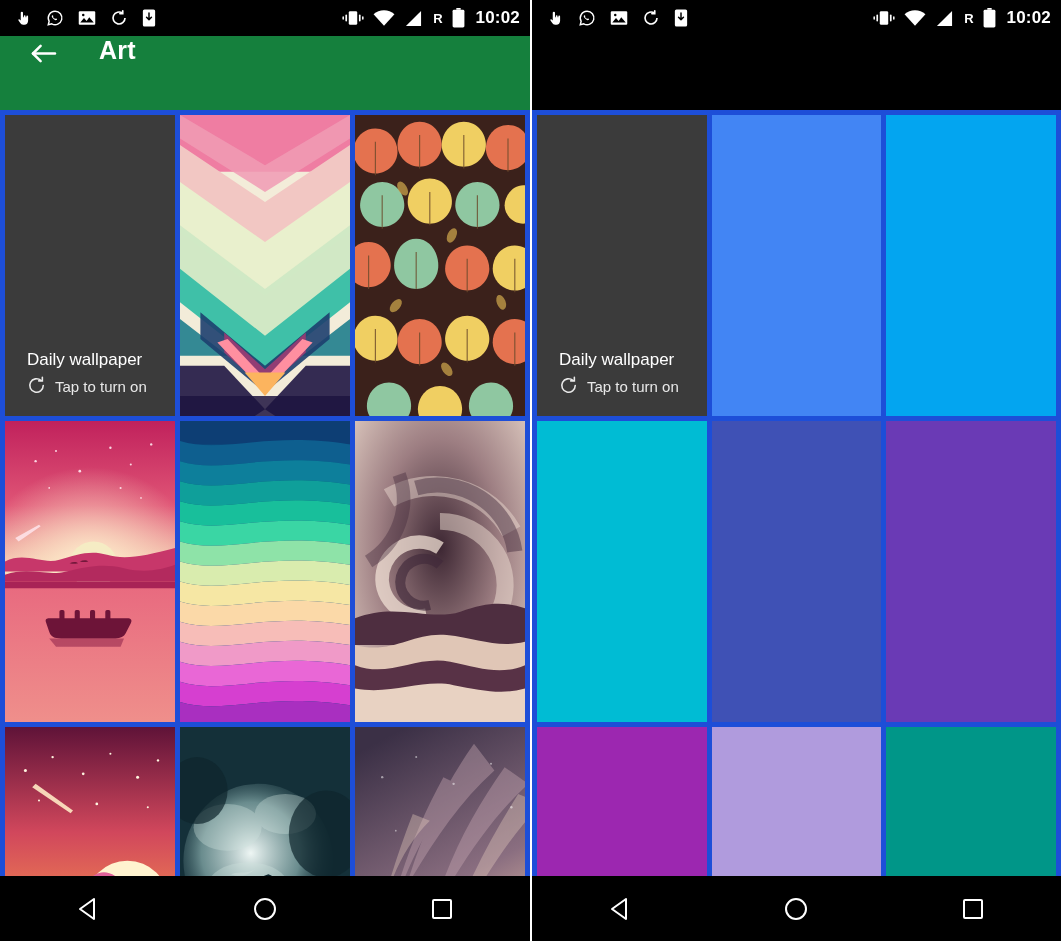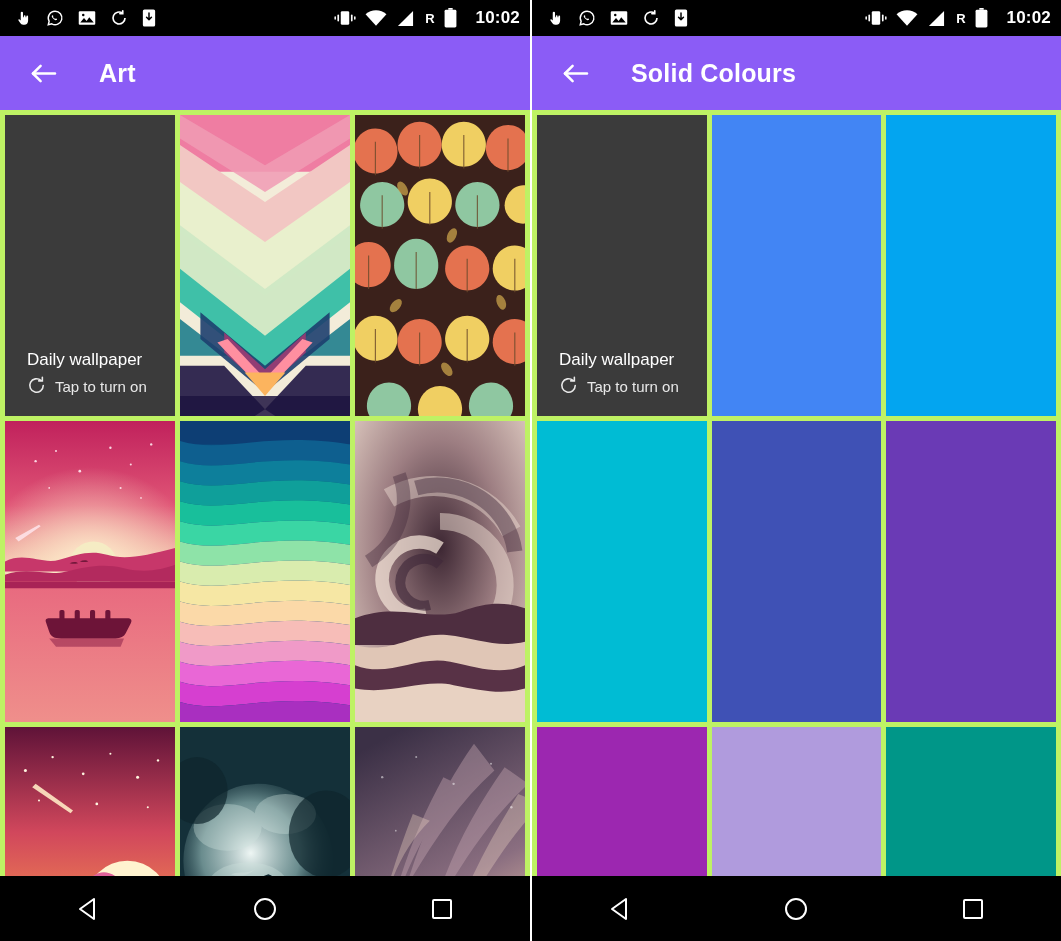--- a/index.html
+++ b/index.html
@@ -18,42 +18,42 @@
   
   .statusbar {
     height:36px; background:#000000; color:#ffffff;
     display:flex; align-items:center; justify-content:space-between;
     padding:0 10px 0 14px;
   }
   .st-left, .st-right { display:flex; align-items:center; }
   .st-left .ic { margin-right:14px; }
   .st-right .ic { margin-left:9px; }
   .ic svg { display:block; }
-  .clock { font-size:17px; font-weight:bold; margin-left:19px; letter-spacing:0.2px; }
+  .clock { font-size:17px; font-weight:bold; margin-left:11px; letter-spacing:0.2px; }
   .roam { font-size:13px; font-weight:bold; margin-left:10px; }
 
   
   .appbar {
-    height:74px; background:#8b5cf6;
-    display:flex; align-items:center; padding-left:26px;
+    height:74px; background:#15803d;
+    display:flex; align-items:flex-start; padding-left:26px;
   }
   .back-btn {
     width:34px; height:34px; display:flex; align-items:center; justify-content:center;
     cursor:pointer;
   }
   .appbar-title {
     color:#ffffff; font-size:25px; font-weight:bold;
     margin-left:39px; letter-spacing:0.2px;
   }
 
   
   .grid {
     position:absolute; left:0; right:0;
     top:110px; bottom:65px;
-    background:#bef264;
+    background:#1d4ed8;
     display:grid;
     grid-template-columns:repeat(3, 1fr);
     grid-auto-rows:301px;
     gap:5px; padding:5px;
     overflow:hidden;
   }
   .right .grid { grid-auto-rows:301px; }
   .tile { position:relative; overflow:hidden; background:#444; }
 
   
@@ -533,29 +533,20 @@
         <span class="ic">
           <svg width="13" height="20" viewBox="0 0 14 22" fill="#fff">
               <rect x="4.5" y="0" width="5" height="2" rx="0.6"></rect>
               <rect x="0.5" y="2" width="13" height="19.4" rx="1.6"></rect>
             </svg>
         </span>
         <span class="clock">10:02</span>
       </div>
     </div>
 
-    <div class="appbar">
-      <div class="back-btn">
-        <svg width="27" height="23" viewBox="0 0 28 24" fill="none" stroke="#fff" stroke-width="2.6" stroke-linecap="round" stroke-linejoin="round">
-          <path d="M26 12H3"></path>
-            <path d="M11 4L3 12l8 8"></path>
-        </svg>
-      </div>
-      <div class="appbar-title">Solid Colours</div>
-    </div>
 
     <div class="grid">
 
       <div class="tile daily">
         <div class="daily-inner">
           <div class="daily-title">Daily wallpaper</div>
           <div class="daily-sub">
             <span class="refresh">
               <svg width="19" height="19" viewBox="0 0 24 24" fill="none" stroke="#e8e8e8" stroke-width="2" stroke-linecap="round">
                   <path d="M20.5 12a8.5 8.5 0 11-2.9-6.4"></path>

